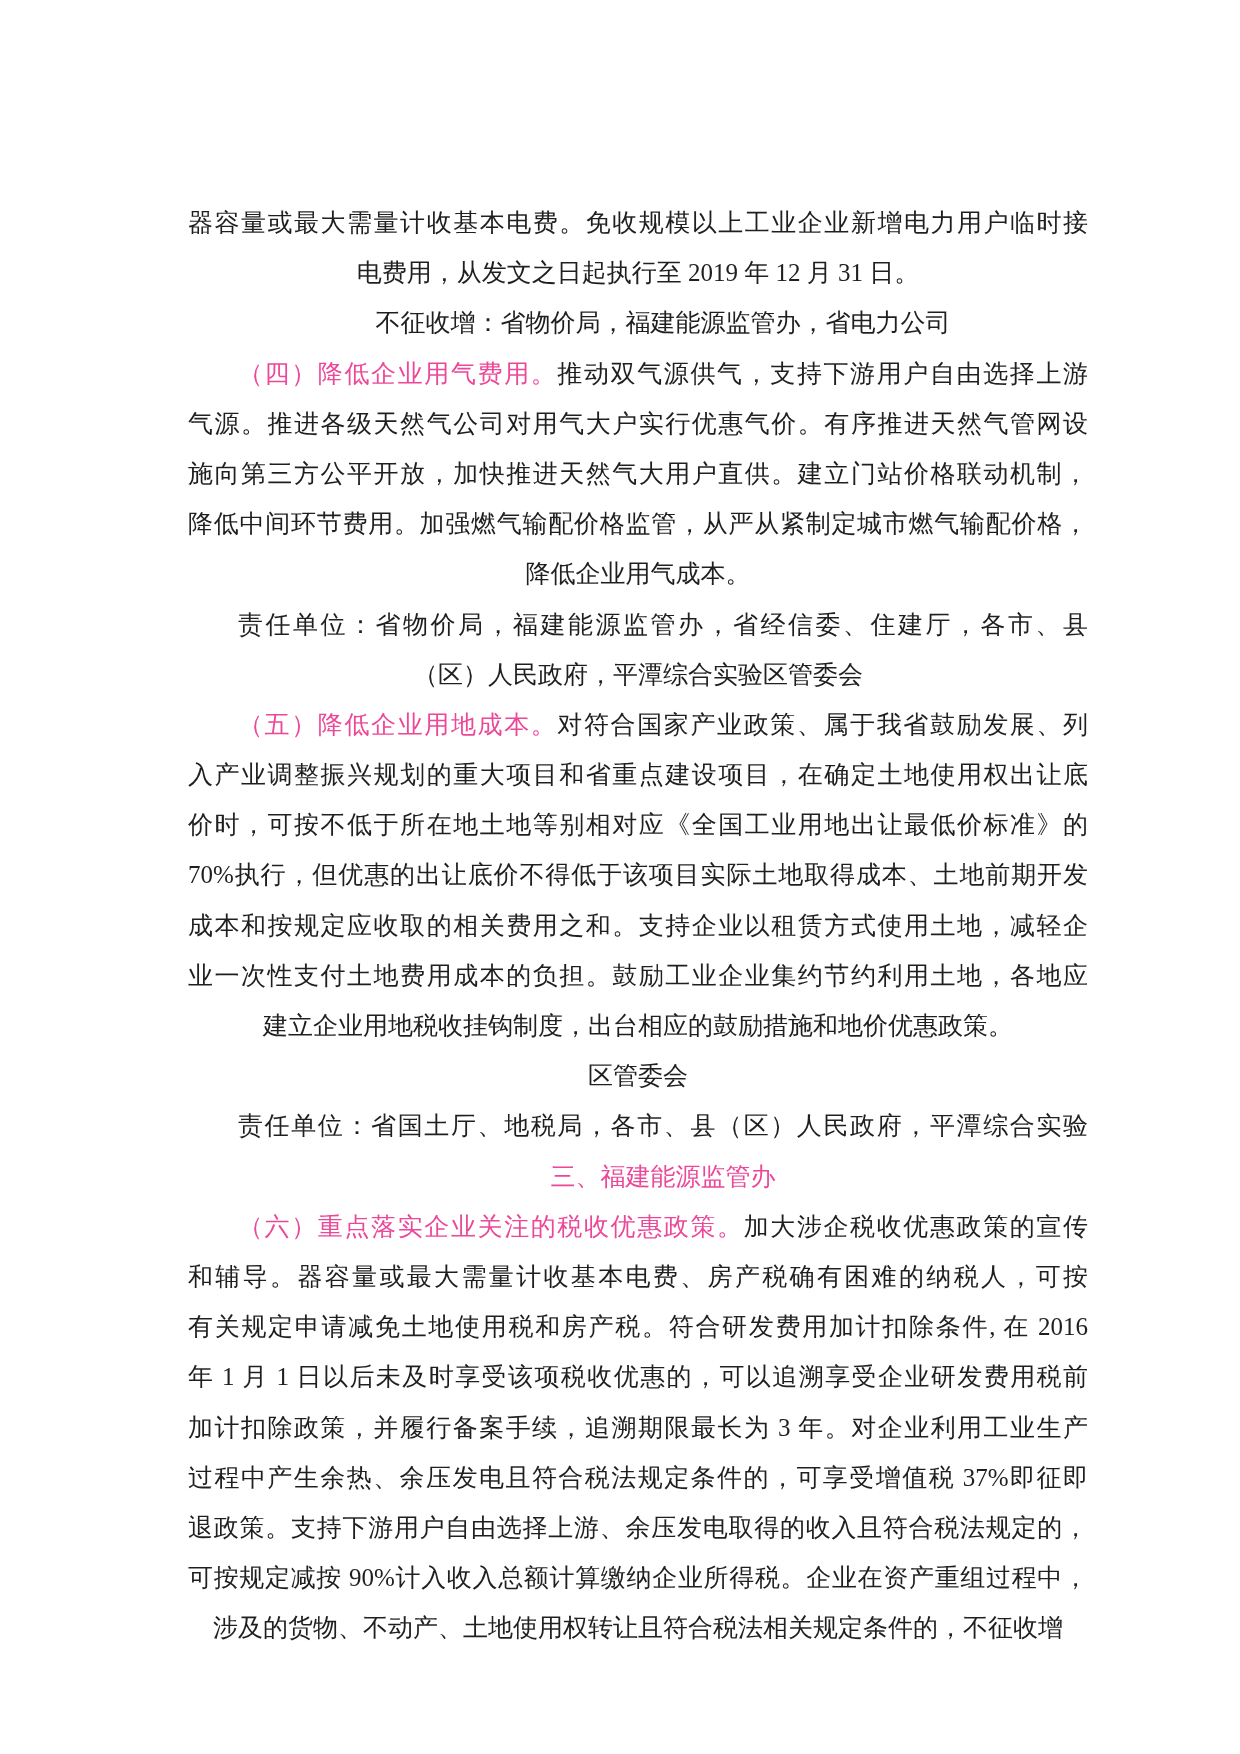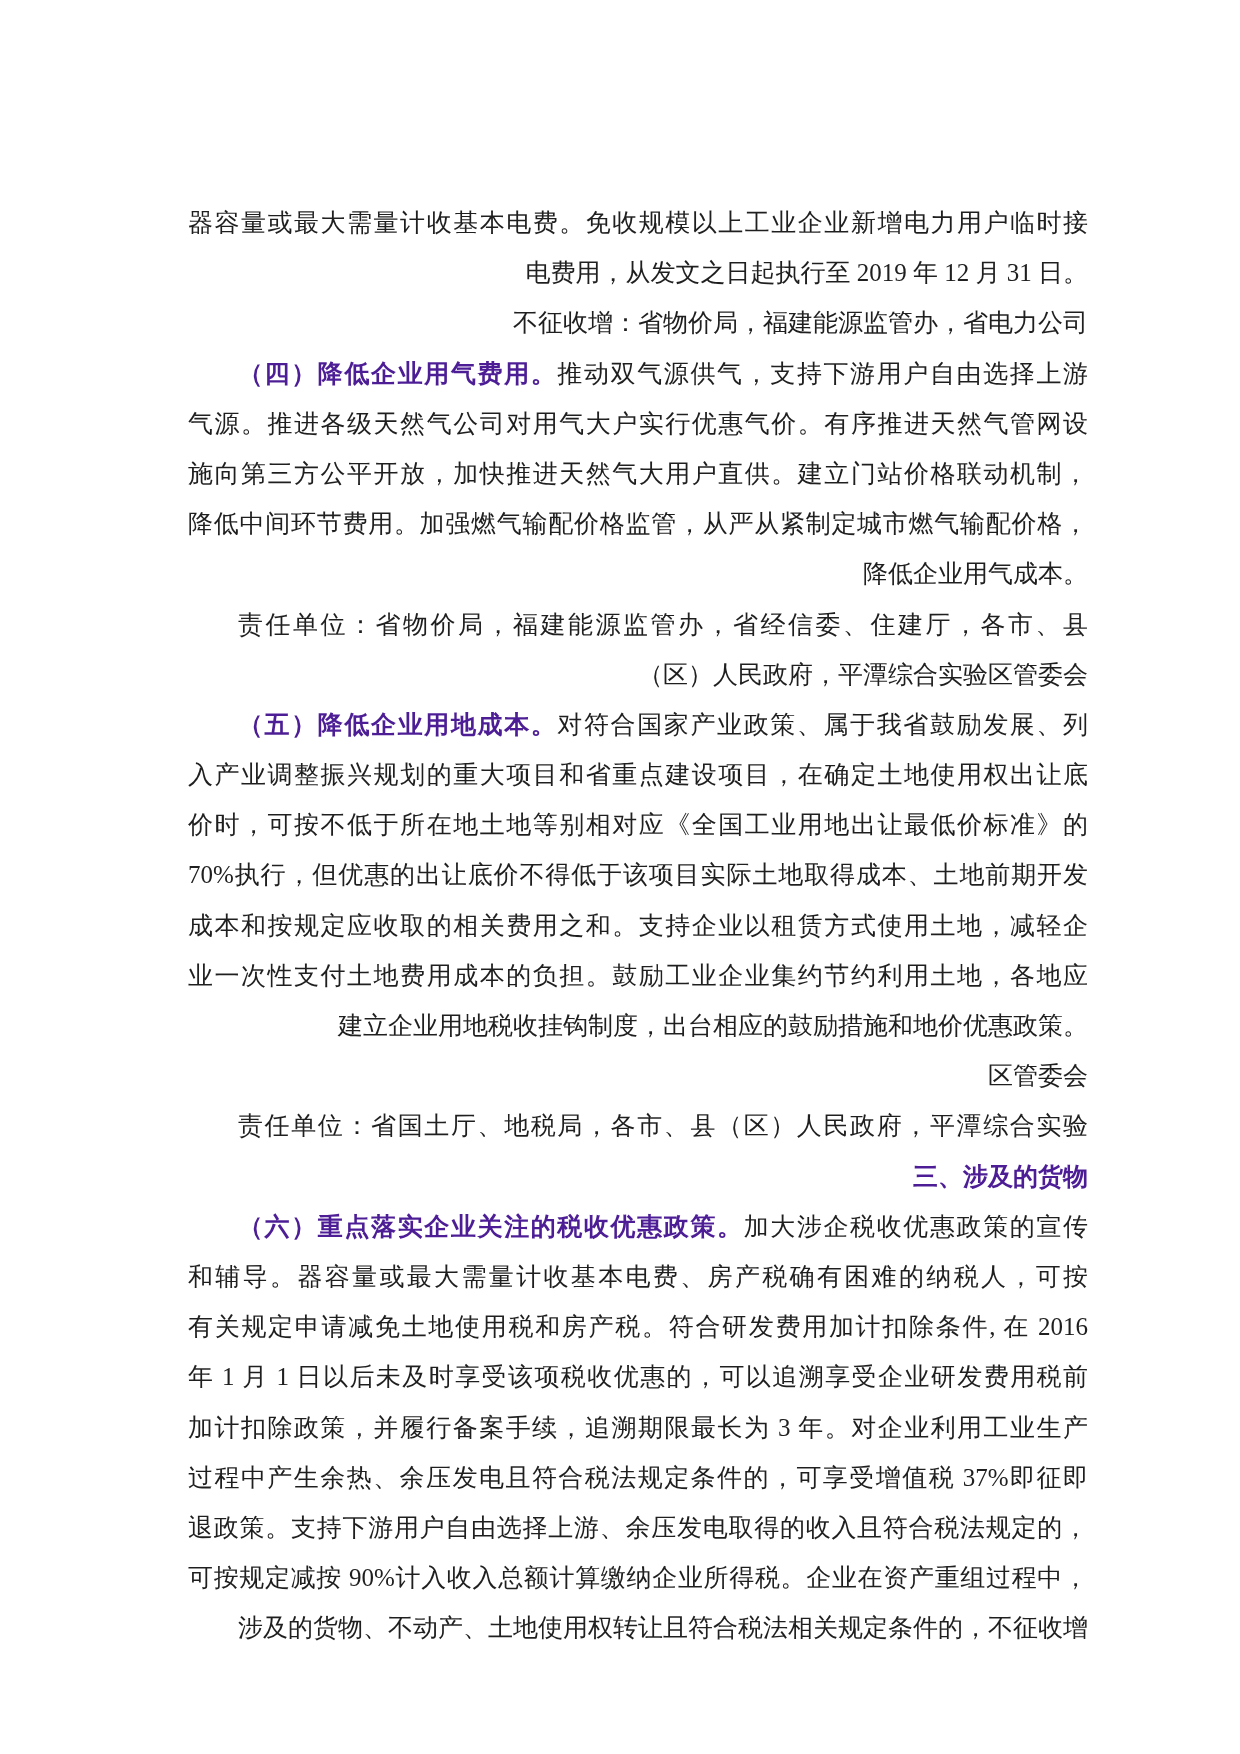--- a/index.html
+++ b/index.html
@@ -21,33 +21,33 @@
     left: 188px;
     top: 154px;
     width: 900px;
   }
   .line {
     font-size: 25px;
     height: 50.2px;
     line-height: 50.2px;
     color: #1f1f1f;
     overflow: hidden;
-    text-align: right;
+    text-align: center;
   }
   .line.justify {
     text-align: justify;
     text-align-last: justify;
     text-justify: inter-character;
   }
   .line.indent {
     text-indent: 50px;
   }
   .run.bold {
-    font-weight: bold;
-    color: #4c1d95;
+    font-weight: normal;
+    color: #ec4899;
   }
 </style>
 </head>
 <body>
 
 <div class="page">
   <div class="content">
       <div class="line justify"><span class="run">器容量或最大需量计收基本电费。免收规模以上工业企业新增电力用户临时接</span></div>
       <div class="line"><span class="run">电费用，从发文之日起执行至 2019 年 12 月 31 日。</span></div>
       <div class="line indent"><span class="run">不征收增：省物价局，福建能源监管办，省电力公司</span></div>
@@ -60,21 +60,21 @@
       <div class="line"><span class="run">（区）人民政府，平潭综合实验区管委会</span></div>
       <div class="line indent justify"><span class="run bold">（五）降低企业用地成本。</span><span class="run">对符合国家产业政策、属于我省鼓励发展、列</span></div>
       <div class="line justify"><span class="run">入产业调整振兴规划的重大项目和省重点建设项目，在确定土地使用权出让底</span></div>
       <div class="line justify"><span class="run">价时，可按不低于所在地土地等别相对应《全国工业用地出让最低价标准》的</span></div>
       <div class="line justify"><span class="run">70%执行，但优惠的出让底价不得低于该项目实际土地取得成本、土地前期开发</span></div>
       <div class="line justify"><span class="run">成本和按规定应收取的相关费用之和。支持企业以租赁方式使用土地，减轻企</span></div>
       <div class="line justify"><span class="run">业一次性支付土地费用成本的负担。鼓励工业企业集约节约利用土地，各地应</span></div>
       <div class="line"><span class="run">建立企业用地税收挂钩制度，出台相应的鼓励措施和地价优惠政策。</span></div>
       <div class="line"><span class="run">区管委会</span></div>
       <div class="line indent justify"><span class="run">责任单位：省国土厅、地税局，各市、县（区）人民政府，平潭综合实验</span></div>
-      <div class="line indent"><span class="run bold">三、涉及的货物</span></div>
+      <div class="line indent"><span class="run bold">三、福建能源监管办</span></div>
       <div class="line indent justify"><span class="run bold">（六）重点落实企业关注的税收优惠政策。</span><span class="run">加大涉企税收优惠政策的宣传</span></div>
       <div class="line justify"><span class="run">和辅导。器容量或最大需量计收基本电费、房产税确有困难的纳税人，可按</span></div>
       <div class="line justify"><span class="run">有关规定申请减免土地使用税和房产税。符合研发费用加计扣除条件, 在 2016</span></div>
       <div class="line justify"><span class="run">年 1 月 1 日以后未及时享受该项税收优惠的，可以追溯享受企业研发费用税前</span></div>
       <div class="line justify"><span class="run">加计扣除政策，并履行备案手续，追溯期限最长为 3 年。对企业利用工业生产</span></div>
       <div class="line justify"><span class="run">过程中产生余热、余压发电且符合税法规定条件的，可享受增值税 37%即征即</span></div>
       <div class="line justify"><span class="run">退政策。支持下游用户自由选择上游、余压发电取得的收入且符合税法规定的，</span></div>
       <div class="line justify"><span class="run">可按规定减按 90%计入收入总额计算缴纳企业所得税。企业在资产重组过程中，</span></div>
       <div class="line"><span class="run">涉及的货物、不动产、土地使用权转让且符合税法相关规定条件的，不征收增</span></div>
     </div>

